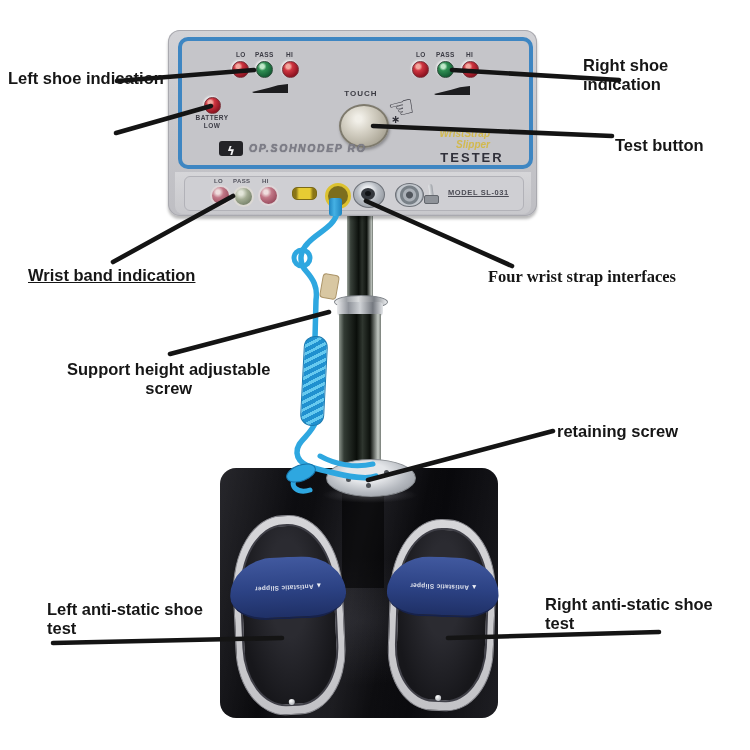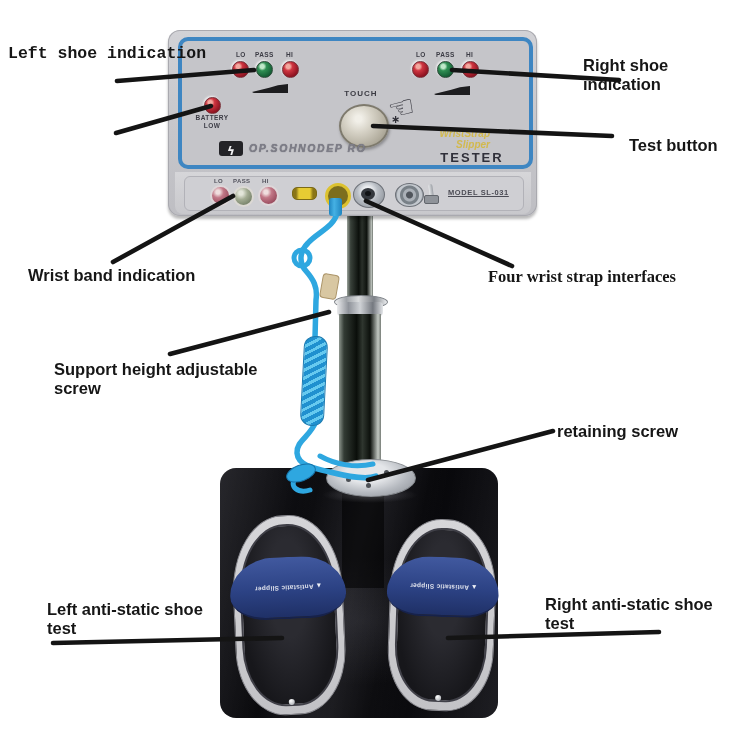--- a/index.html
+++ b/index.html
@@ -242,26 +242,26 @@
       <line x1="170" y1="354" x2="329" y2="312"></line>
       <line x1="53" y1="643" x2="282" y2="638"></line>
       <line x1="452" y1="70" x2="619" y2="80"></line>
       <line x1="373" y1="126" x2="612" y2="136"></line>
       <line x1="366" y1="201" x2="512" y2="266"></line>
       <line x1="368" y1="480" x2="553" y2="431"></line>
       <line x1="448" y1="638" x2="659" y2="632"></line>
     </g>
   </svg>
 
-  <div class="ann" style="left:8px;top:45px;font-family:Liberation Mono, monospace;">Left shoe indication</div>
-  <div class="ann" style="left:28px;top:266px;">Wrist band indication</div>
-  <div class="ann" style="left:54px;top:360px;">Support height adjustable
+  <div class="ann" style="left:8px;top:69px;">Left shoe indication</div>
+  <div class="ann" style="left:28px;top:266px;text-decoration:underline;">Wrist band indication</div>
+  <div class="ann" style="left:67px;top:360px;text-align:center;">Support height adjustable
 screw</div>
   <div class="ann" style="left:47px;top:600px;">Left anti-static shoe
 test</div>
   <div class="ann" style="left:583px;top:56px;">Right shoe indication</div>
-  <div class="ann" style="left:615px;top:136px;margin-left:14px;">Test button</div>
+  <div class="ann" style="left:615px;top:136px;">Test button</div>
   <div class="ann" style="left:488px;top:268px;font-family:Liberation Serif, serif;">Four wrist strap interfaces</div>
   <div class="ann" style="left:557px;top:422px;">retaining screw</div>
   <div class="ann" style="left:545px;top:595px;">Right anti-static shoe
 test</div>
 
 </div>
 
 </body></html>

